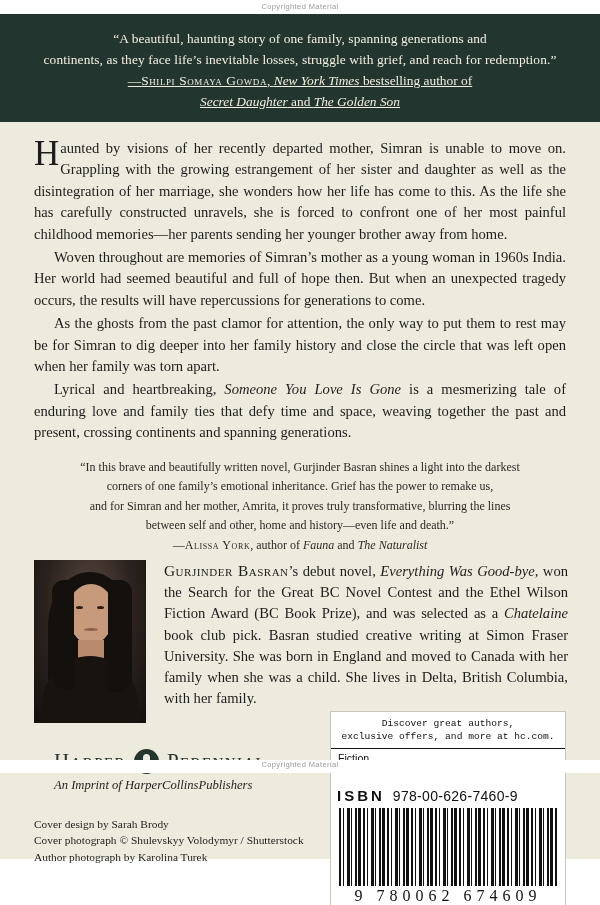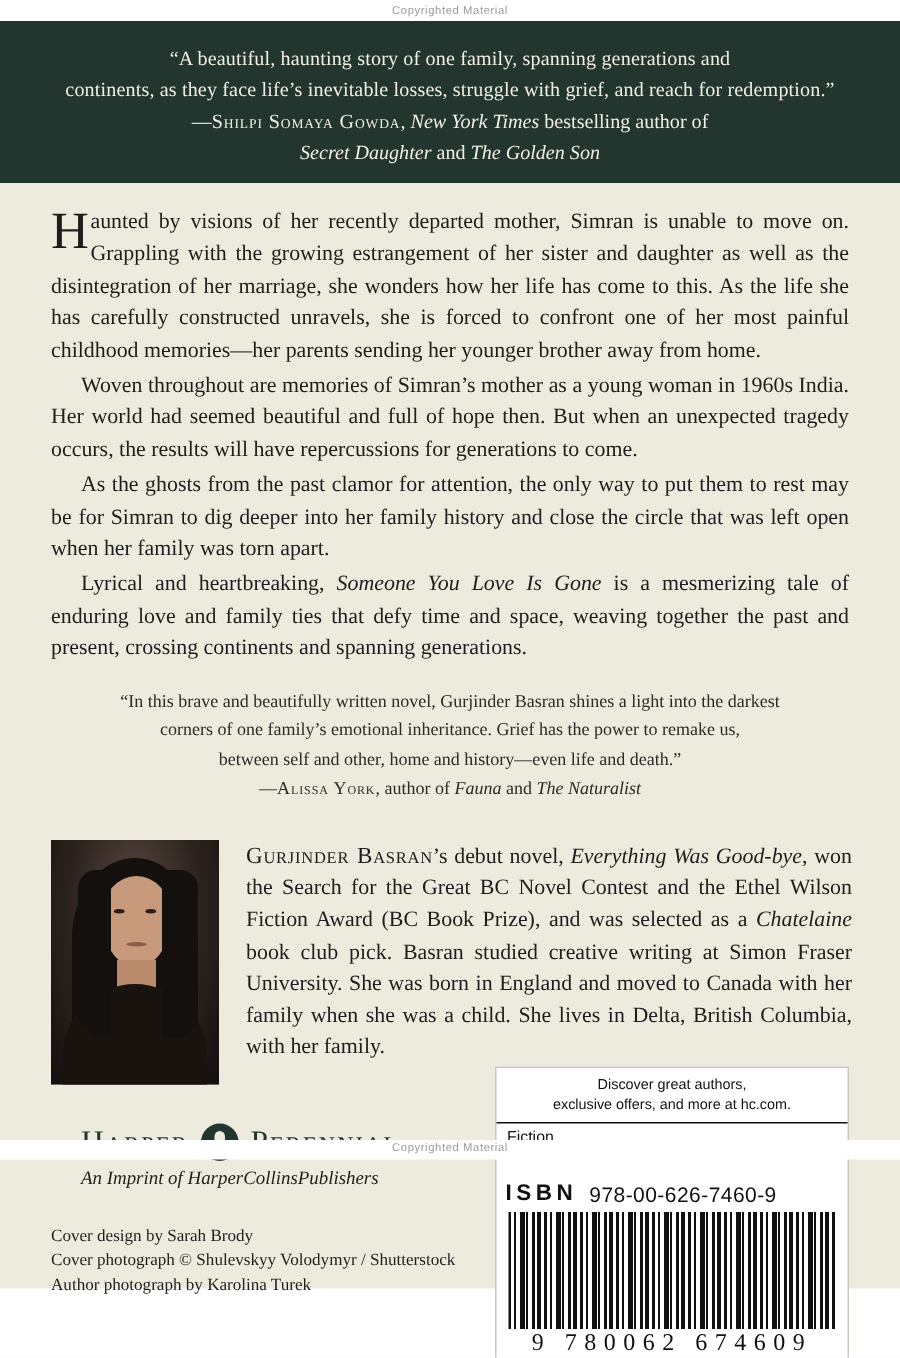--- a/index.html
+++ b/index.html
@@ -62,20 +62,21 @@
     text-align: center;
   }
   .top-panel .line {
     font-size: 13.4px;
     line-height: 21px;
     letter-spacing: 0.1px;
   }
   .top-panel .attrib {
     font-size: 13.4px;
     line-height: 21px;
+    text-decoration: underline;
   }
   .sc { font-variant: small-caps; letter-spacing: 0.6px; }
   .it { font-style: italic; }
 
   
   .body-copy {
     position: absolute;
     left: 0;
     top: 108px;
     width: 600px;
@@ -264,21 +265,21 @@
     position: absolute;
     left: 330px;
     top: 697px;
     width: 236px;
     background: #ffffff;
     border: 1px solid #c9c6ba;
     box-sizing: border-box;
   }
   .bc-promo {
     text-align: center;
-    font-family: Liberation Sans, sans-serif;
+    font-family: Liberation Mono, monospace;
     font-size: 9.6px;
     line-height: 13px;
     padding: 5px 6px 5px 6px;
     color: #111;
   }
   .bc-sep { height: 1px; background: #111; }
   .bc-fiction {
     font-family: "Liberation Sans", sans-serif;
     font-size: 10.6px;
     padding: 3px 0 3px 7px;
@@ -344,20 +345,21 @@
     <div class="body-copy">
       <p><span class="dropcap">H</span><span>aunted by visions of her recently departed mother, Simran is unable to move on. Grappling with the growing estrangement of her sister and daughter as well as the disintegration of her marriage, she wonders how her life has come to this. As the life she has carefully constructed unravels, she is forced to confront one of her most painful childhood memories—her parents sending her younger brother away from home.</span></p>
       <p class="indent">Woven throughout are memories of Simran’s mother as a young woman in 1960s India. Her world had seemed beautiful and full of hope then. But when an unexpected tragedy occurs, the results will have repercussions for generations to come.</p>
       <p class="indent">As the ghosts from the past clamor for attention, the only way to put them to rest may be for Simran to dig deeper into her family history and close the circle that was left open when her family was torn apart.</p>
       <p class="indent"><span>Lyrical and heartbreaking, </span><span class="it">Someone You Love Is Gone</span><span> is a mesmerizing tale of enduring love and family ties that defy time and space, weaving together the past and present, crossing continents and spanning generations.</span></p>
     </div>
 
     <div class="quote-block">
       <div class="qline">“In this brave and beautifully written novel, Gurjinder Basran shines a light into the darkest</div>
       <div class="qline">corners of one family’s emotional inheritance. Grief has the power to remake us,</div>
+      <div class="qline">and for Simran and her mother, Amrita, it proves truly transformative, blurring the lines</div>
       <div class="qline">between self and other, home and history—even life and death.”</div>
       <div class="qline"><span>—</span><span class="sc">Alissa York</span><span>, author of </span><span class="it">Fauna</span><span> and </span><span class="it">The Naturalist</span></div>
     </div>
 
     <div class="author-row">
       <div class="author-photo">
         <div class="ph-bg"></div>
         <div class="ph-hair"></div>
         <div class="ph-face"></div>
         <div class="ph-eye l"></div>

